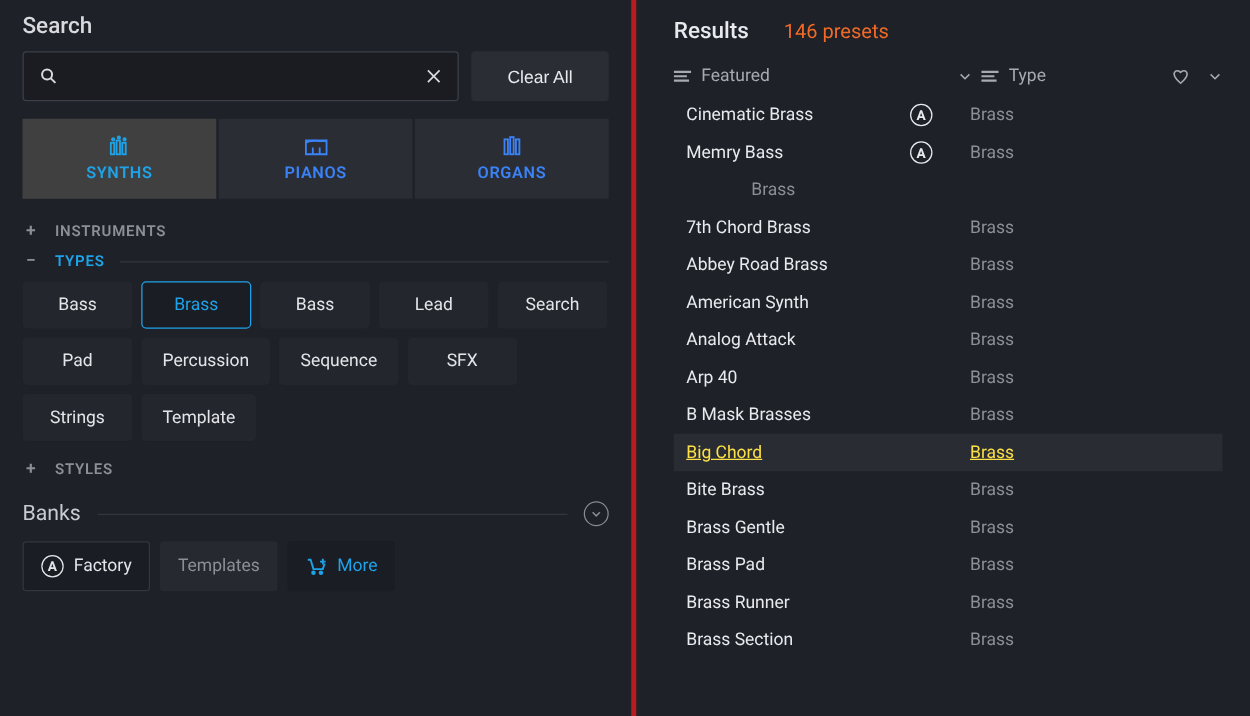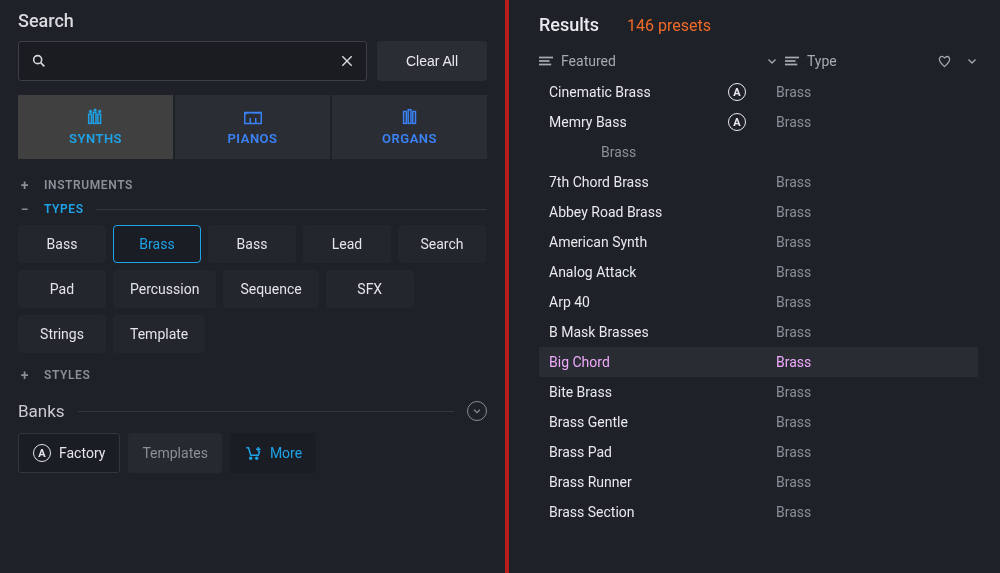--- a/index.html
+++ b/index.html
@@ -124,21 +124,21 @@
     height: 30px; font-size: 14px;
     padding-left: 10px;
     color: #e8eaed;
   }
   .result-row .name { width: 175px; }
   .result-row .badge { width: 26px; display:flex; justify-content:center; }
   .result-row .gap2 { width: 26px; }
   .result-row .type { flex: 1; color: #8b8f97; }
   .result-row.highlight { background: #292c33; }
   .result-row.highlight .name,
-  .result-row.highlight .type { color: #f0abfc; }
+  .result-row.highlight .type { color: #fde047; text-decoration: underline; }
 
   .arturia-badge {
     width: 18px; height: 18px; border-radius: 50%;
     border: 1.6px solid #e8eaed; color: #e8eaed;
     display: flex; align-items: center; justify-content: center;
     font-size: 11px; font-weight: 700;
   }
 </style>
 </head>
 <body>

